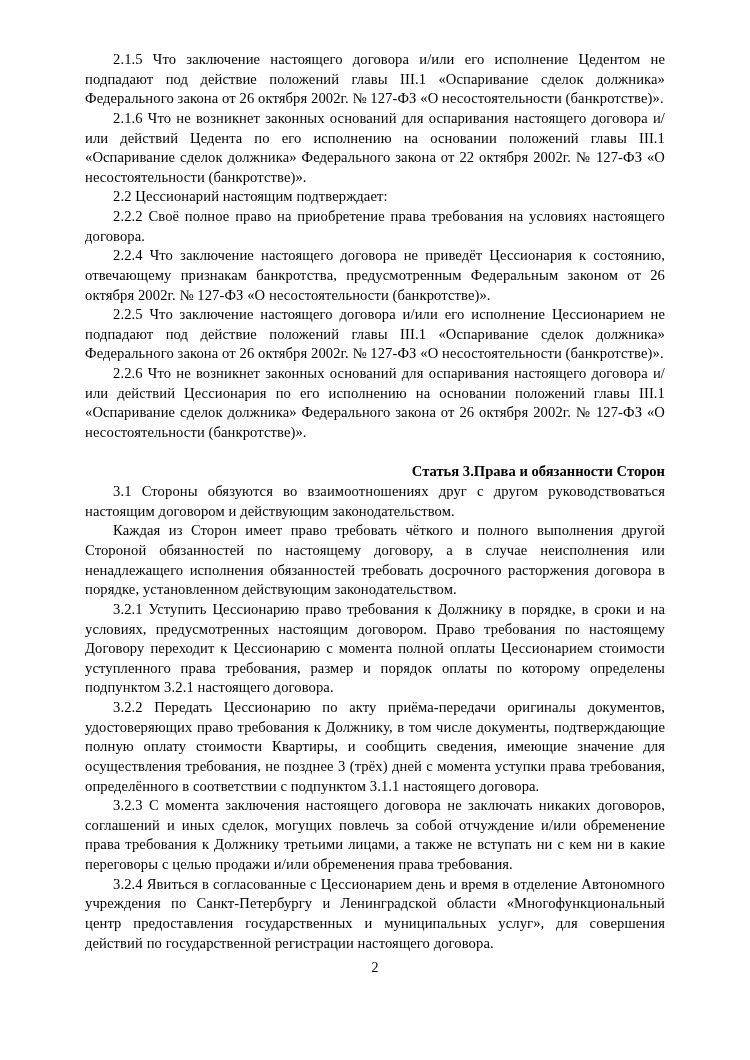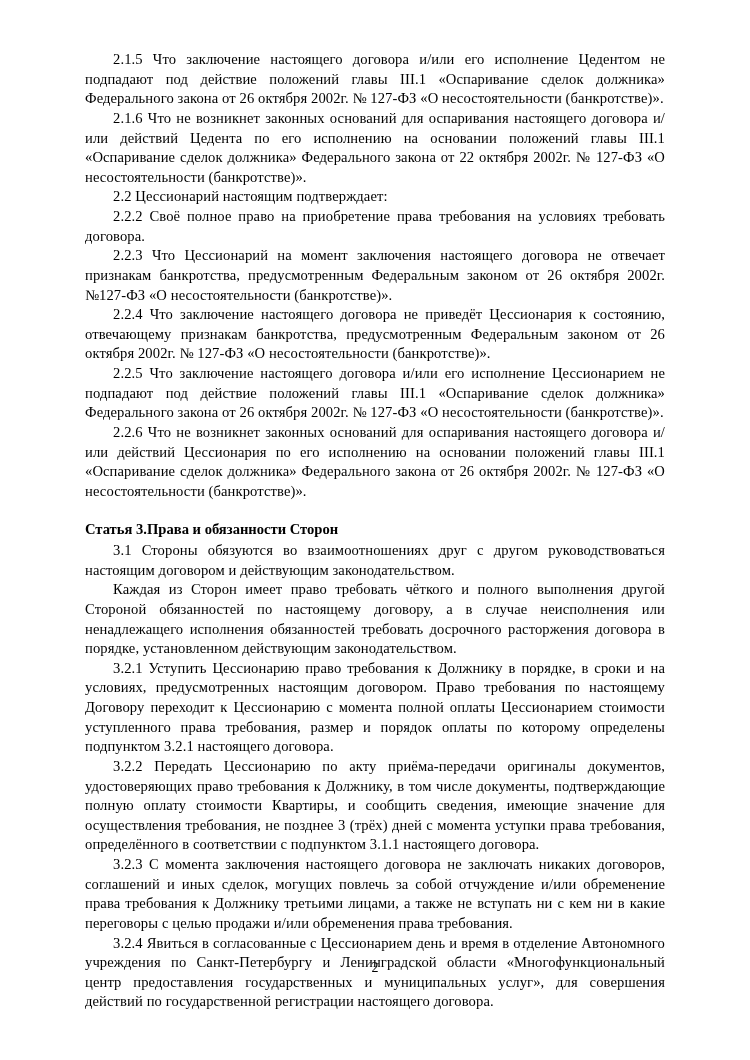--- a/index.html
+++ b/index.html
@@ -35,21 +35,21 @@
     text-align: justify;
     text-indent: 28px;
     font-size: 14.6px;
     line-height: 1.345;
     letter-spacing: 0.1px;
     hyphens: none;
   }
   h2.heading {
     margin: 0;
     padding: 0;
-    text-align: left;
+    text-align: right;
     font-weight: bold;
     font-size: 14.6px;
     line-height: 1.345;
     text-indent: 0;
   }
   .gap-before-heading {
     height: 19px;
   }
   .gap-after-heading {
     height: 1px;
@@ -66,22 +66,21 @@
 </style>
 </head>
 <body>
 
 <div class="page">
   <div class="content">
 
     <p class="para">2.1.5 Что заключение настоящего договора и/или его исполнение Цедентом не подпадают под действие положений главы III.1 «Оспаривание сделок должника» Федерального закона от 26 октября 2002г. № 127-ФЗ «О несостоятельности (банкротстве)».</p>
     <p class="para">2.1.6 Что не возникнет законных оснований для оспаривания настоящего договора и/или действий Цедента по его исполнению на основании положений главы III.1 «Оспаривание сделок должника» Федерального закона от 22 октября 2002г. № 127-ФЗ «О несостоятельности (банкротстве)».</p>
     <p class="para">2.2 Цессионарий настоящим подтверждает:</p>
-    <p class="para">2.2.2 Своё полное право на приобретение права требования на условиях требовать договора.</p>
-    <p class="para">2.2.3 Что Цессионарий на момент заключения настоящего договора не отвечает признакам банкротства, предусмотренным Федеральным законом от 26 октября 2002г. №127-ФЗ «О несостоятельности (банкротстве)».</p>
+    <p class="para">2.2.2 Своё полное право на приобретение права требования на условиях настоящего договора.</p>
     <p class="para">2.2.4 Что заключение настоящего договора не приведёт Цессионария к состоянию, отвечающему признакам банкротства, предусмотренным Федеральным законом от 26 октября 2002г. № 127-ФЗ «О несостоятельности (банкротстве)».</p>
     <p class="para">2.2.5 Что заключение настоящего договора и/или его исполнение Цессионарием не подпадают под действие положений главы III.1 «Оспаривание сделок должника» Федерального закона от 26 октября 2002г. № 127-ФЗ «О несостоятельности (банкротстве)».</p>
     <p class="para">2.2.6 Что не возникнет законных оснований для оспаривания настоящего договора и/или действий Цессионария по его исполнению на основании положений главы III.1 «Оспаривание сделок должника» Федерального закона от 26 октября 2002г. № 127-ФЗ «О несостоятельности (банкротстве)».</p>
 
     <div class="gap-before-heading"></div>
     <h2 class="heading">Статья 3.Права и обязанности Сторон</h2>
     <div class="gap-after-heading"></div>
 
     <p class="para">3.1 Стороны обязуются во взаимоотношениях друг с другом руководствоваться настоящим договором и действующим законодательством.</p>
     <p class="para">Каждая из Сторон имеет право требовать чёткого и  полного  выполнения другой Стороной обязанностей по настоящему договору, а в случае неисполнения или ненадлежащего исполнения обязанностей требовать досрочного расторжения договора в порядке, установленном действующим законодательством.</p>

